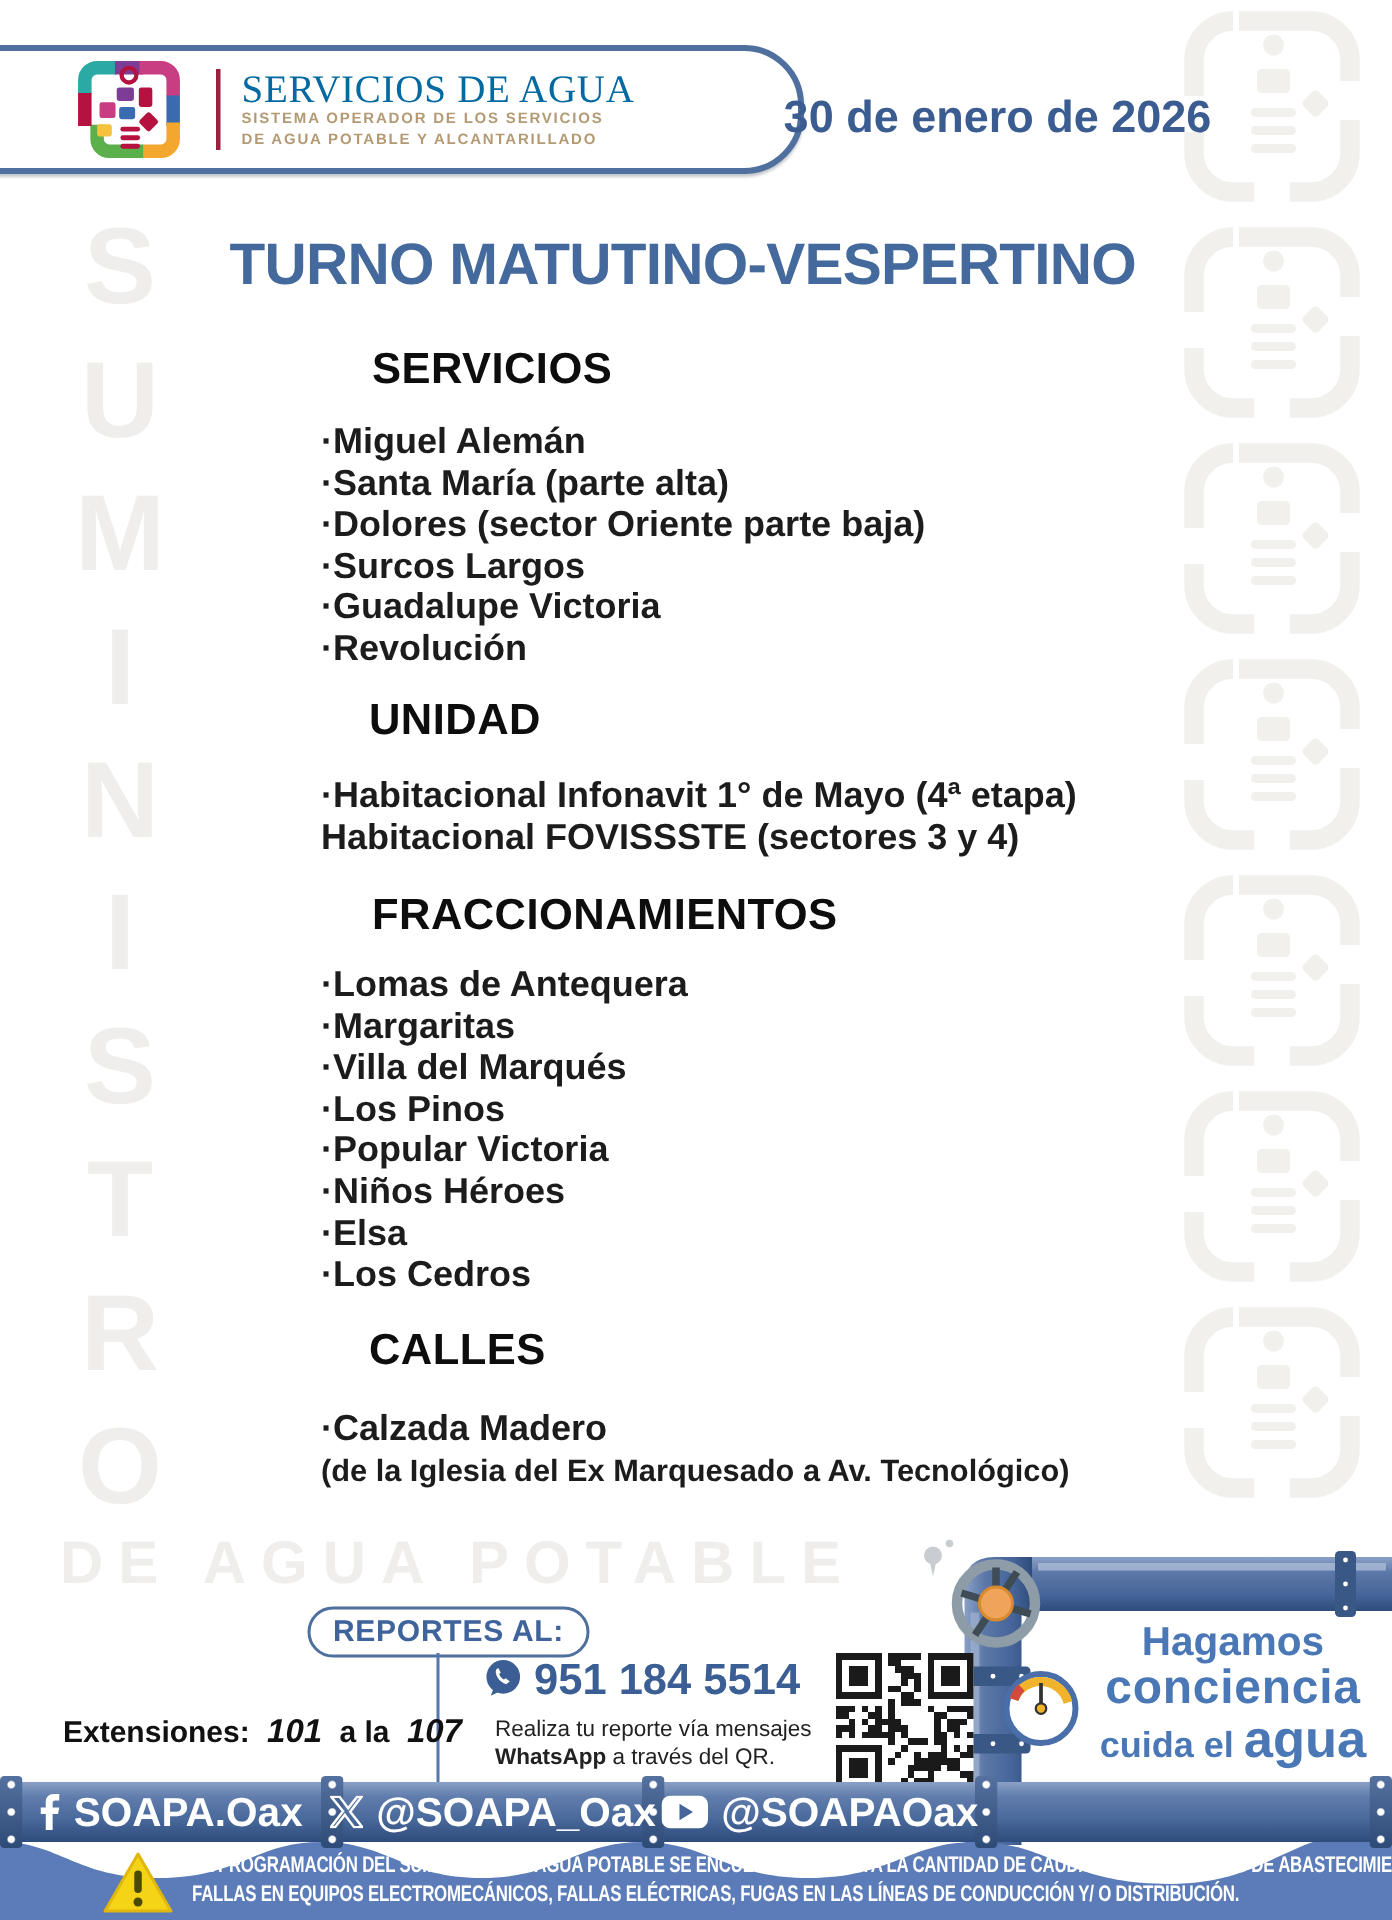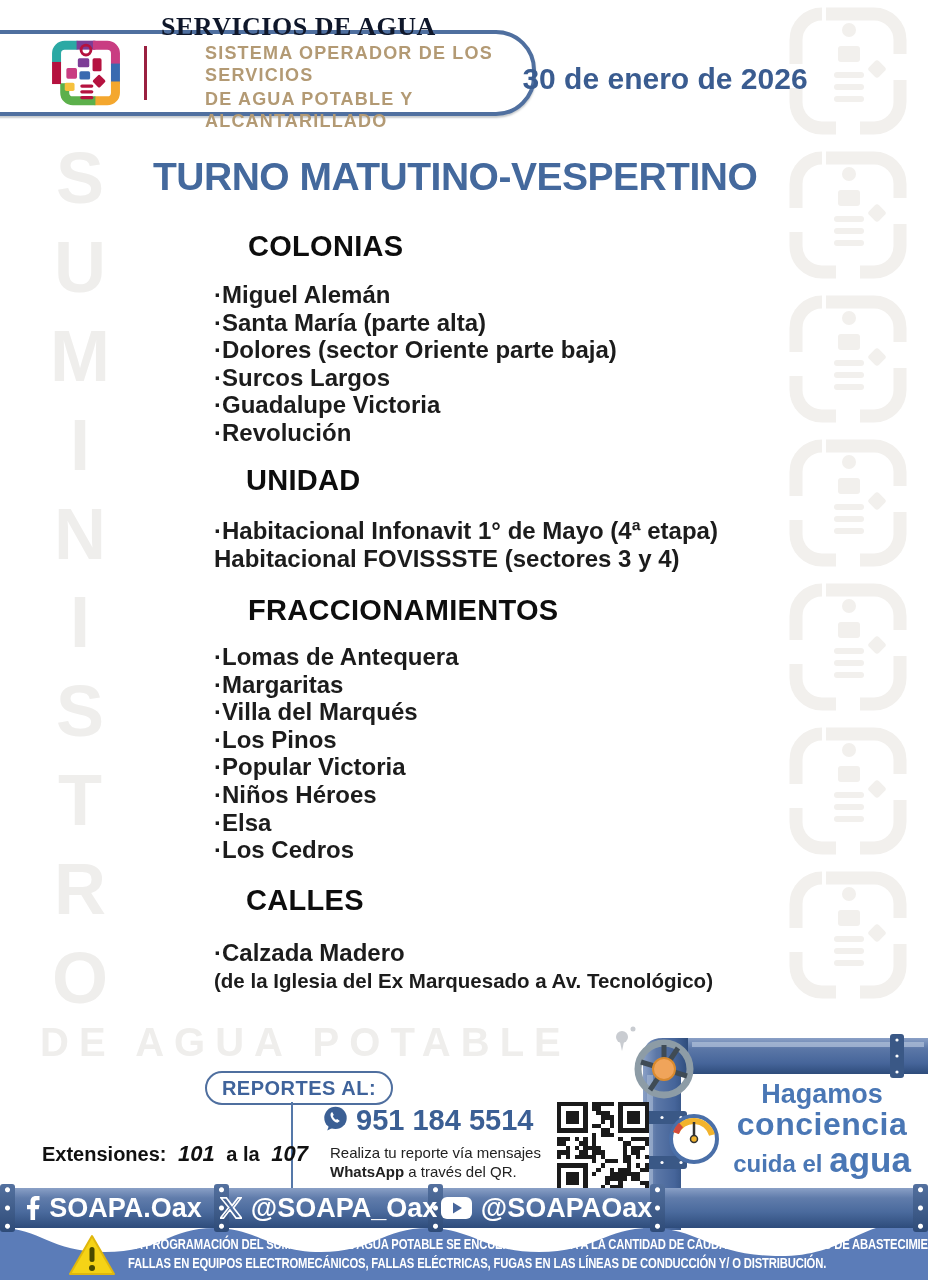--- a/index.html
+++ b/index.html
@@ -24,22 +24,22 @@
   .pattern-col svg{flex:0 0 auto;margin:6px 0;}
   
   .header-box{
     position:absolute;left:-50px;top:30px;width:488px;height:78px;
     border:4px solid #4f6f9f;border-radius:0 40px 40px 0;background:#ffffff;
     box-shadow:0 2px 2px rgba(90,100,110,.35);z-index:2;
     display:flex;align-items:center;padding-left:90px;
   }
   .logo-wrap{width:84px;height:72px;flex:0 0 auto;}
   .hdr-divider{width:3px;height:54px;background:#9a2040;margin:0 14px 0 16px;flex:0 0 auto;}
-  .org-name{font-family:"Liberation Serif", serif;font-size:26px;font-weight:bold;color:#0f172a;letter-spacing:.5px;line-height:1.05;}
-  .org-sub{font-size:18px;font-weight:bold;color:#b39a74;letter-spacing:1.2px;line-height:1.25;margin-top:1px;margin-left:44px;}
+  .org-name{font-family:"Liberation Serif", serif;font-size:26px;font-weight:normal;color:#0369a1;letter-spacing:.5px;line-height:1.05;}
+  .org-sub{font-size:10px;font-weight:bold;color:#b39a74;letter-spacing:1.2px;line-height:1.25;margin-top:1px;}
   .date{
     position:absolute;left:505px;top:62px;width:320px;text-align:center;
     font-size:30px;font-weight:bold;color:#3a5c90;z-index:2;white-space:nowrap;
   }
   
   .title{
     position:absolute;left:153px;top:155px;margin:0;font-size:39px;font-weight:800;
     color:#44699d;letter-spacing:-.5px;z-index:2;white-space:nowrap;
   }
   .sec-h{
@@ -194,21 +194,21 @@
     <div class="org">
       <div class="org-name">SERVICIOS DE AGUA</div>
       <div class="org-sub">SISTEMA OPERADOR DE LOS SERVICIOS</div>
       <div class="org-sub">DE AGUA POTABLE Y ALCANTARILLADO</div>
     </div>
   </div>
   <div class="date">30 de enero de 2026</div>
 
   <h1 class="title">TURNO MATUTINO-VESPERTINO</h1>
 
-  <h2 class="sec-h colonias">COLONIAS</h2>
+  <h2 class="sec-h colonias">SERVICIOS</h2>
   <div class="list colonias">
     <div>·Miguel Alemán</div>
     <div>·Santa María (parte alta)</div>
     <div>·Dolores (sector Oriente parte baja)</div>
     <div>·Surcos Largos</div>
     <div>·Guadalupe Victoria</div>
     <div>·Revolución</div>
   </div>
 
   <h2 class="sec-h unidad">UNIDAD</h2>

